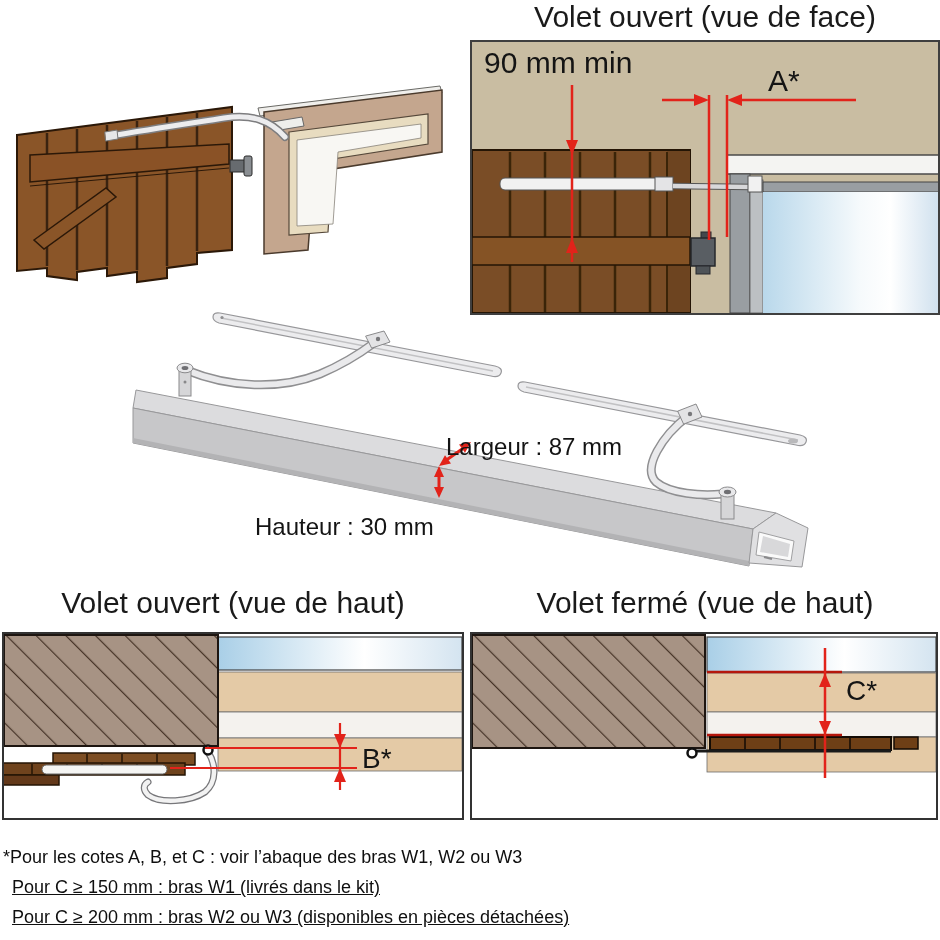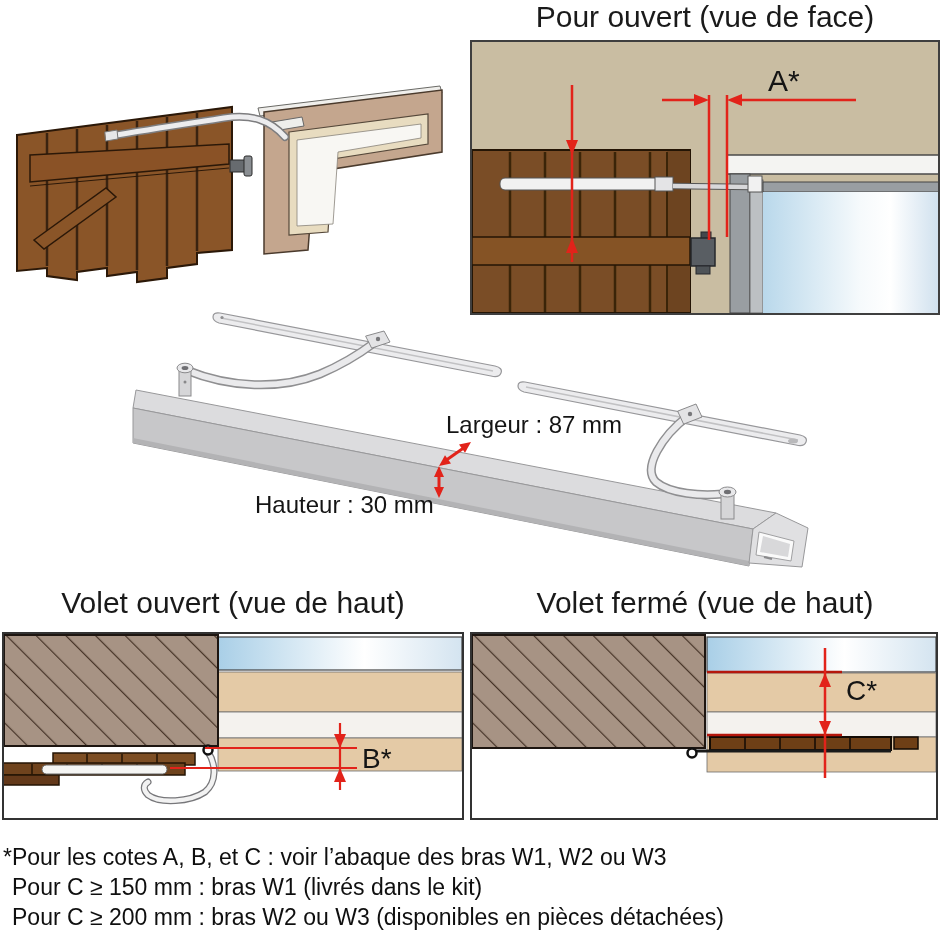--- a/index.html
+++ b/index.html
@@ -5,32 +5,32 @@
   html,body{margin:0;padding:0;background:#ffffff;}
   #canvas{
     position:relative;width:940px;height:940px;background:#ffffff;
     font-family:"Liberation Sans",sans-serif;color:#111;overflow:hidden;
   }
   .abs{position:absolute;}
   .title{
     font-size:30px;line-height:34px;color:#1a1a1a;text-align:center;white-space:nowrap;
   }
   .lbl{position:absolute;font-size:28px;line-height:30px;color:#141414;white-space:nowrap;}
-  .lbl-sm{position:absolute;font-size:24px;line-height:26px;color:#141414;white-space:nowrap;}
+  .lbl-sm{position:absolute;font-size:24px;line-height:26px;color:#141414;white-space:nowrap;margin-top:22px;}
   .panel{position:absolute;}
   .panel svg{display:block;}
-  #footnotes{position:absolute;left:3px;top:842px;font-size:23px;line-height:30px;color:#0f0f0f;}
-  #footnotes .fn2,#footnotes .fn3{padding-left:9px;}
+  #footnotes{position:absolute;left:3px;top:842px;font-size:18px;line-height:30px;color:#0f0f0f;}
+  #footnotes .fn2,#footnotes .fn3{padding-left:9px;text-decoration:underline;}
 </style>
 </head>
 <body>
 
 <div id="canvas">
 
-  <div class="abs title" style="left:470px;top:0;width:470px;">Pour ouvert (vue de face)</div>
+  <div class="abs title" style="left:470px;top:0;width:470px;">Volet ouvert (vue de face)</div>
 
   <div class="abs" style="left:2px;top:60px;">
     <svg width="458" height="255" viewBox="0 0 458 255">
 
       <g>
         <polygon points="256,48 438,26 440,33 258,56" fill="#f0efec" stroke="#6a6a66" stroke-width="1"></polygon>
         <polygon points="262,52 440,30 440,92 312,112 306,190 262,194" fill="#c4a68e" stroke="#4a3a2c" stroke-width="1.5"></polygon>
         <polygon points="287,72 426,54 426,84 331,99 326,172 287,175" fill="#e8dcc0" stroke="#55483a" stroke-width="1.2"></polygon>
         <polygon points="295,80 419,64 419,78 336,92 331,164 295,166" fill="#f8f7f3" stroke="#88837a" stroke-width="0.8"></polygon>
         <polygon points="270,62 300,57 302,66 272,71" fill="#eeeeec" stroke="#666" stroke-width="1"></polygon>
@@ -113,20 +113,21 @@
         <polygon points="102,198 96,213 108,213" stroke="none"></polygon>
         <line x1="239" y1="55" x2="239" y2="200"></line>
         <line x1="257" y1="55" x2="257" y2="197"></line>
         <line x1="192" y1="60" x2="226" y2="60"></line>
         <polygon points="239,60 224,54 224,66" stroke="none"></polygon>
         <line x1="270" y1="60" x2="386" y2="60"></line>
         <polygon points="257,60 272,54 272,66" stroke="none"></polygon>
       </g>
       <rect x="1" y="1" width="468" height="273" fill="none" stroke="#3f3f3f" stroke-width="2"></rect>
     </svg>
+    <div class="lbl" style="left:14px;top:8px;font-size:30px;">90 mm min</div>
     <div class="lbl" style="left:298px;top:26px;font-size:30px;">A*</div>
   </div>
 
   <div class="panel" style="left:100px;top:300px;width:740px;height:285px;">
     <svg width="740" height="285" viewBox="0 0 740 285">
 
       <g>
         <polygon points="36,90 676,213 653,229 33,108" fill="#dcdcde" stroke="#98989a" stroke-width="1"></polygon>
         <polygon points="33,108 653,229 649,266 33,143" fill="#c7c7c9" stroke="#98989a" stroke-width="1"></polygon>
         <polygon points="33,138 649,261 649,266 33,143" fill="#b3b3b5" stroke="none"></polygon>

